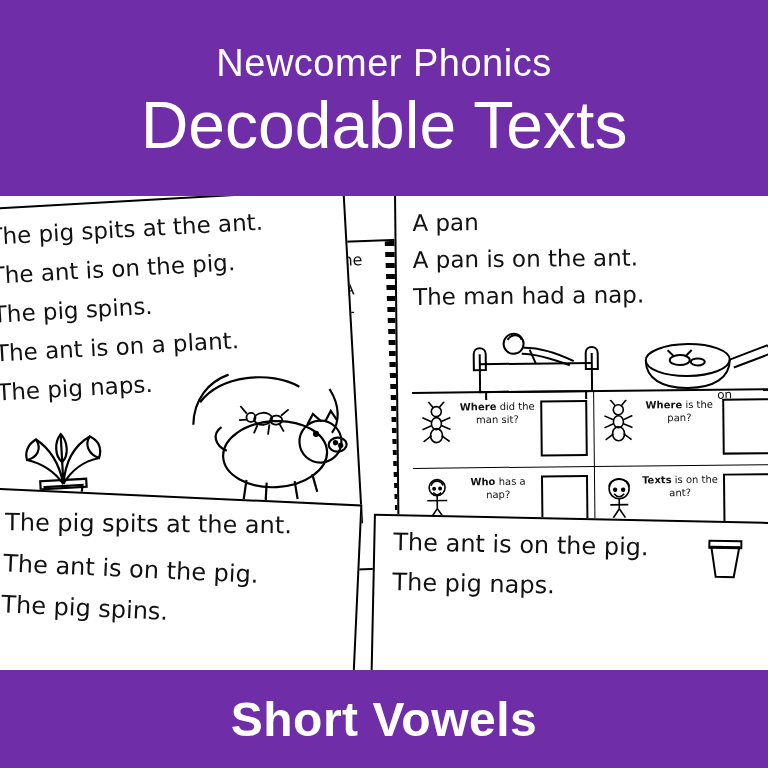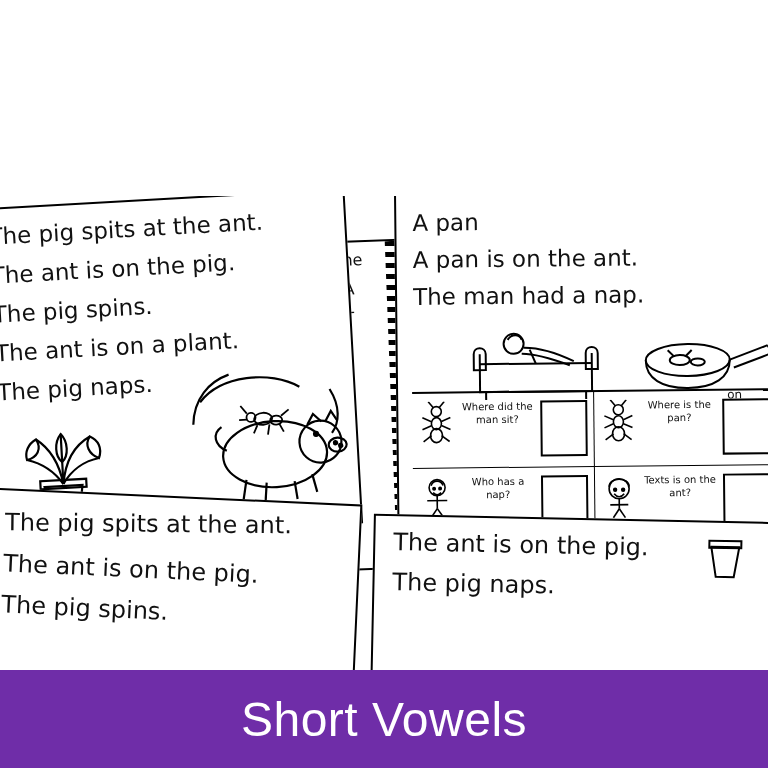--- a/index.html
+++ b/index.html
@@ -55,21 +55,21 @@
     width: 768px;
     height: 98px;
     background: #6f2da8;
     display: flex;
     align-items: center;
     justify-content: center;
   }
   .footer-text {
     color: #ffffff;
     font-size: 48px;
-    font-weight: 400;
+    font-weight: 700;
     letter-spacing: 0.5px;
   }
 
   
   .collage {
     position: absolute;
     left: 0;
     top: 196px;
     width: 768px;
     height: 474px;
@@ -177,21 +177,21 @@
   }
   .c-illus {
     position: relative;
     height: 84px;
     margin-top: 4px;
   }
   .sofa { position: absolute; left: 56px; top: 0; width: 132px; height: 80px; }
   .pan  { position: absolute; left: 214px; top: 8px; width: 150px; height: 72px; }
   .onlabel {
     position: absolute;
-    right: 30px;
+    right: 40px;
     top: 70px;
     font-size: 12px;
     color: #111;
     font-family: "DejaVu Sans", sans-serif;
   }
   .qgrid {
     position: absolute;
     left: 14px;
     right: 12px;
     top: 196px;
@@ -209,21 +209,21 @@
   }
   .qcell:nth-child(odd) { border-right: 1px solid #000; }
   .qtext {
     width: 76px;
     font-size: 10px;
     line-height: 1.25;
     text-align: center;
     color: #111;
     font-family: "DejaVu Sans", sans-serif;
   }
-  .qtext b { font-weight: normal; }
+  .qtext b { font-weight: bold; }
   .qpic {
     width: 36px; height: 44px;
     flex: 0 0 36px;
   }
   .qbox {
     flex: 1 1 auto;
     height: 52px;
     border: 2px solid #000;
     background: #fff;
   }
@@ -279,20 +279,24 @@
     width: 40px;
     height: 46px;
   }
   svg { display: block; }
 </style>
 </head>
 <body>
 
 <div class="cover">
 
+  <div class="header-band">
+    <div class="header-sub">Newcomer Phonics</div>
+    <div class="header-main">Decodable Texts</div>
+  </div>
 
   <div class="collage">
 
     <div class="sheet sheet-b">
       <div class="dash-edge left"></div>
       <div class="dash-edge right"></div>
       <div style="padding-left:12px;">
         <div class="btxt">he</div>
         <div class="btxt">A</div>
         <div class="btxt">T</div>

